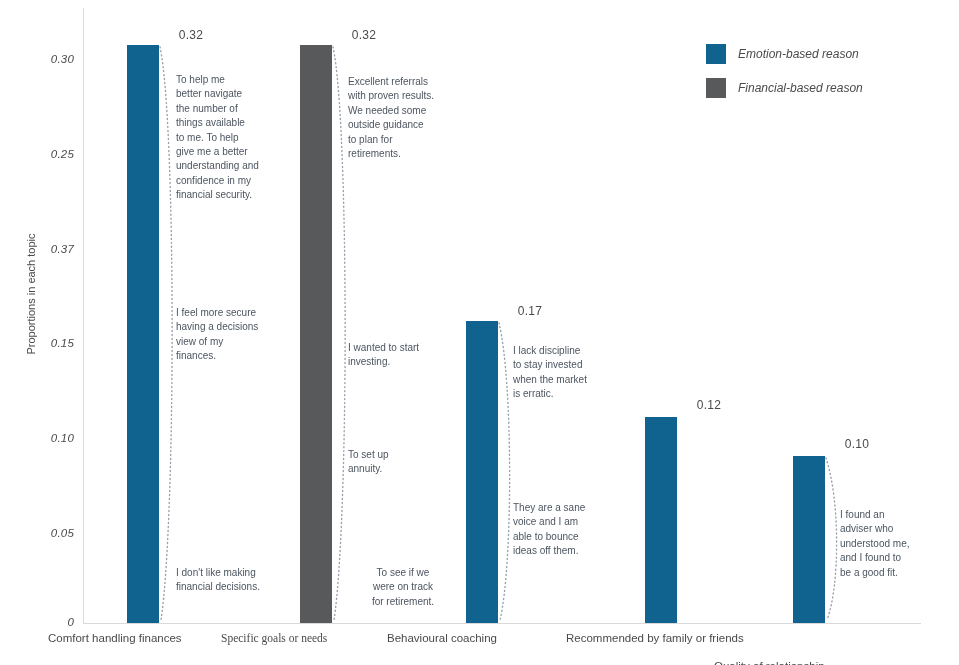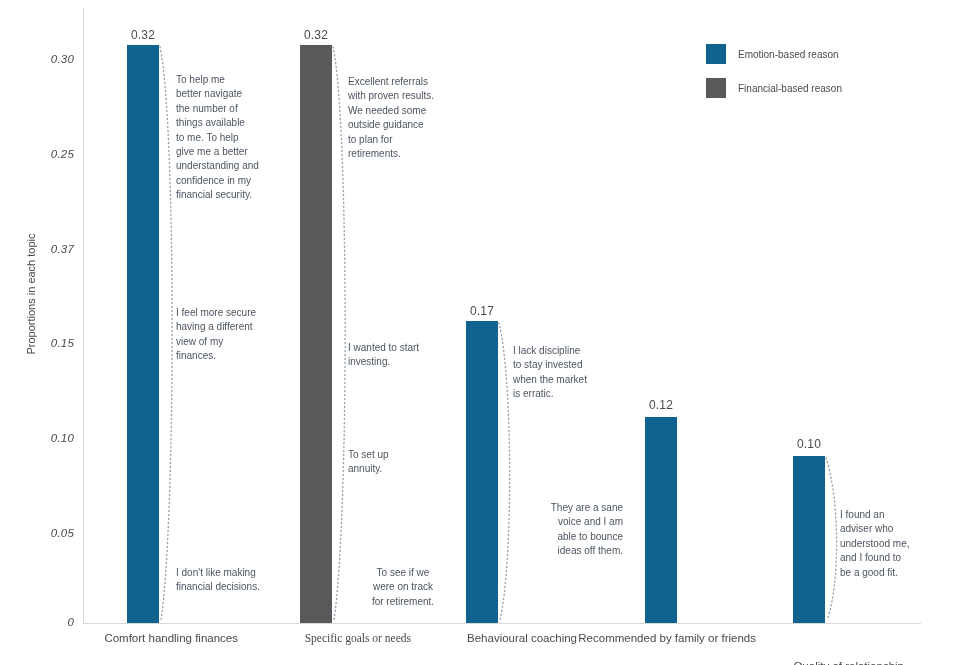--- a/index.html
+++ b/index.html
@@ -66,30 +66,30 @@
   }
 
   
   .bar {
     position: absolute;
     bottom: 0;
   }
   .bar-value {
     position: absolute;
     width: 120px;
-    text-align: center;
+    text-align: right;
     font-size: 12px;
     color: #4a4a4a;
     letter-spacing: .2px;
   }
   .x-tick-label {
     position: absolute;
     top: 631px;
     width: 190px;
-    text-align: right;
+    text-align: left;
     font-size: 11.5px;
     color: #4a4a4a;
     line-height: 14px;
   }
 
   
   .leader {
     position: absolute;
     pointer-events: none;
   }
@@ -114,23 +114,24 @@
     align-items: center;
     margin-bottom: 14px;
   }
   .legend-swatch {
     width: 20px;
     height: 20px;
     margin-right: 12px;
     flex: none;
   }
   .legend-label {
-    font-size: 10px;
+    font-size: 12px;
     color: #4a4a4a;
     white-space: nowrap;
+    font-style: italic;
   }
 </style>
 </head>
 <body>
 
 <div id="chart-root">
 
   <div class="y-axis-line"></div>
   <div class="x-axis-line"></div>
 
@@ -183,21 +184,21 @@
   <div class="annotation" style="left:176px; top:73px; width:105px;">To help me
 better navigate
 the number of
 things available
 to me. To help
 give me a better
 understanding and
 confidence in my
 financial security.</div>
   <div class="annotation" style="left:176px; top:306px; width:112px;">I feel more secure
-having a different
+having a decisions
 view of my
 finances.</div>
   <div class="annotation" style="left:176px; top:566px; width:112px;">I don't like making
 financial decisions.</div>
 
   <div class="annotation" style="left:348px; top:75px; width:116px;">Excellent referrals
 with proven results.
 We needed some
 outside guidance
 to plan for
@@ -207,21 +208,21 @@
   <div class="annotation" style="left:348px; top:448px; width:110px;">To set up
 annuity.</div>
   <div class="annotation" style="left:348px; top:566px; width:110px;text-align:center;">To see if we
 were on track
 for retirement.</div>
 
   <div class="annotation" style="left:513px; top:344px; width:110px;">I lack discipline
 to stay invested
 when the market
 is erratic.</div>
-  <div class="annotation" style="left:513px; top:501px; width:110px;text-align:right;">They are a sane
+  <div class="annotation" style="left:513px; top:501px; width:110px;">They are a sane
 voice and I am
 able to bounce
 ideas off them.</div>
 
   <div class="annotation" style="left:840px; top:508px; width:110px;">I found an
 adviser who
 understood me,
 and I found to
 be a good fit.</div>
 

